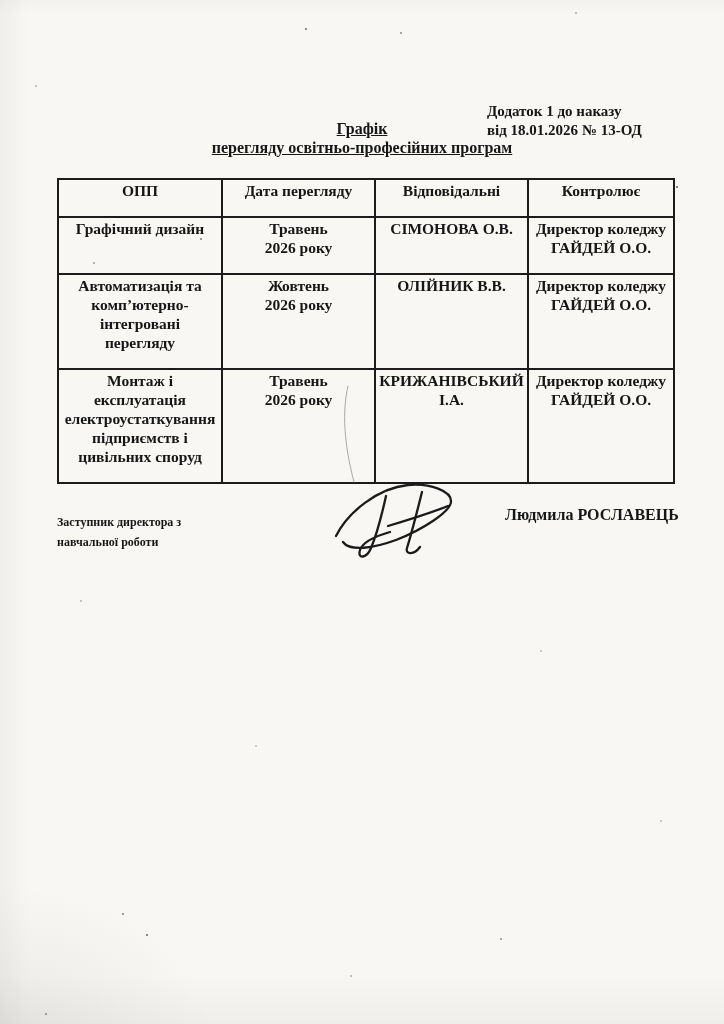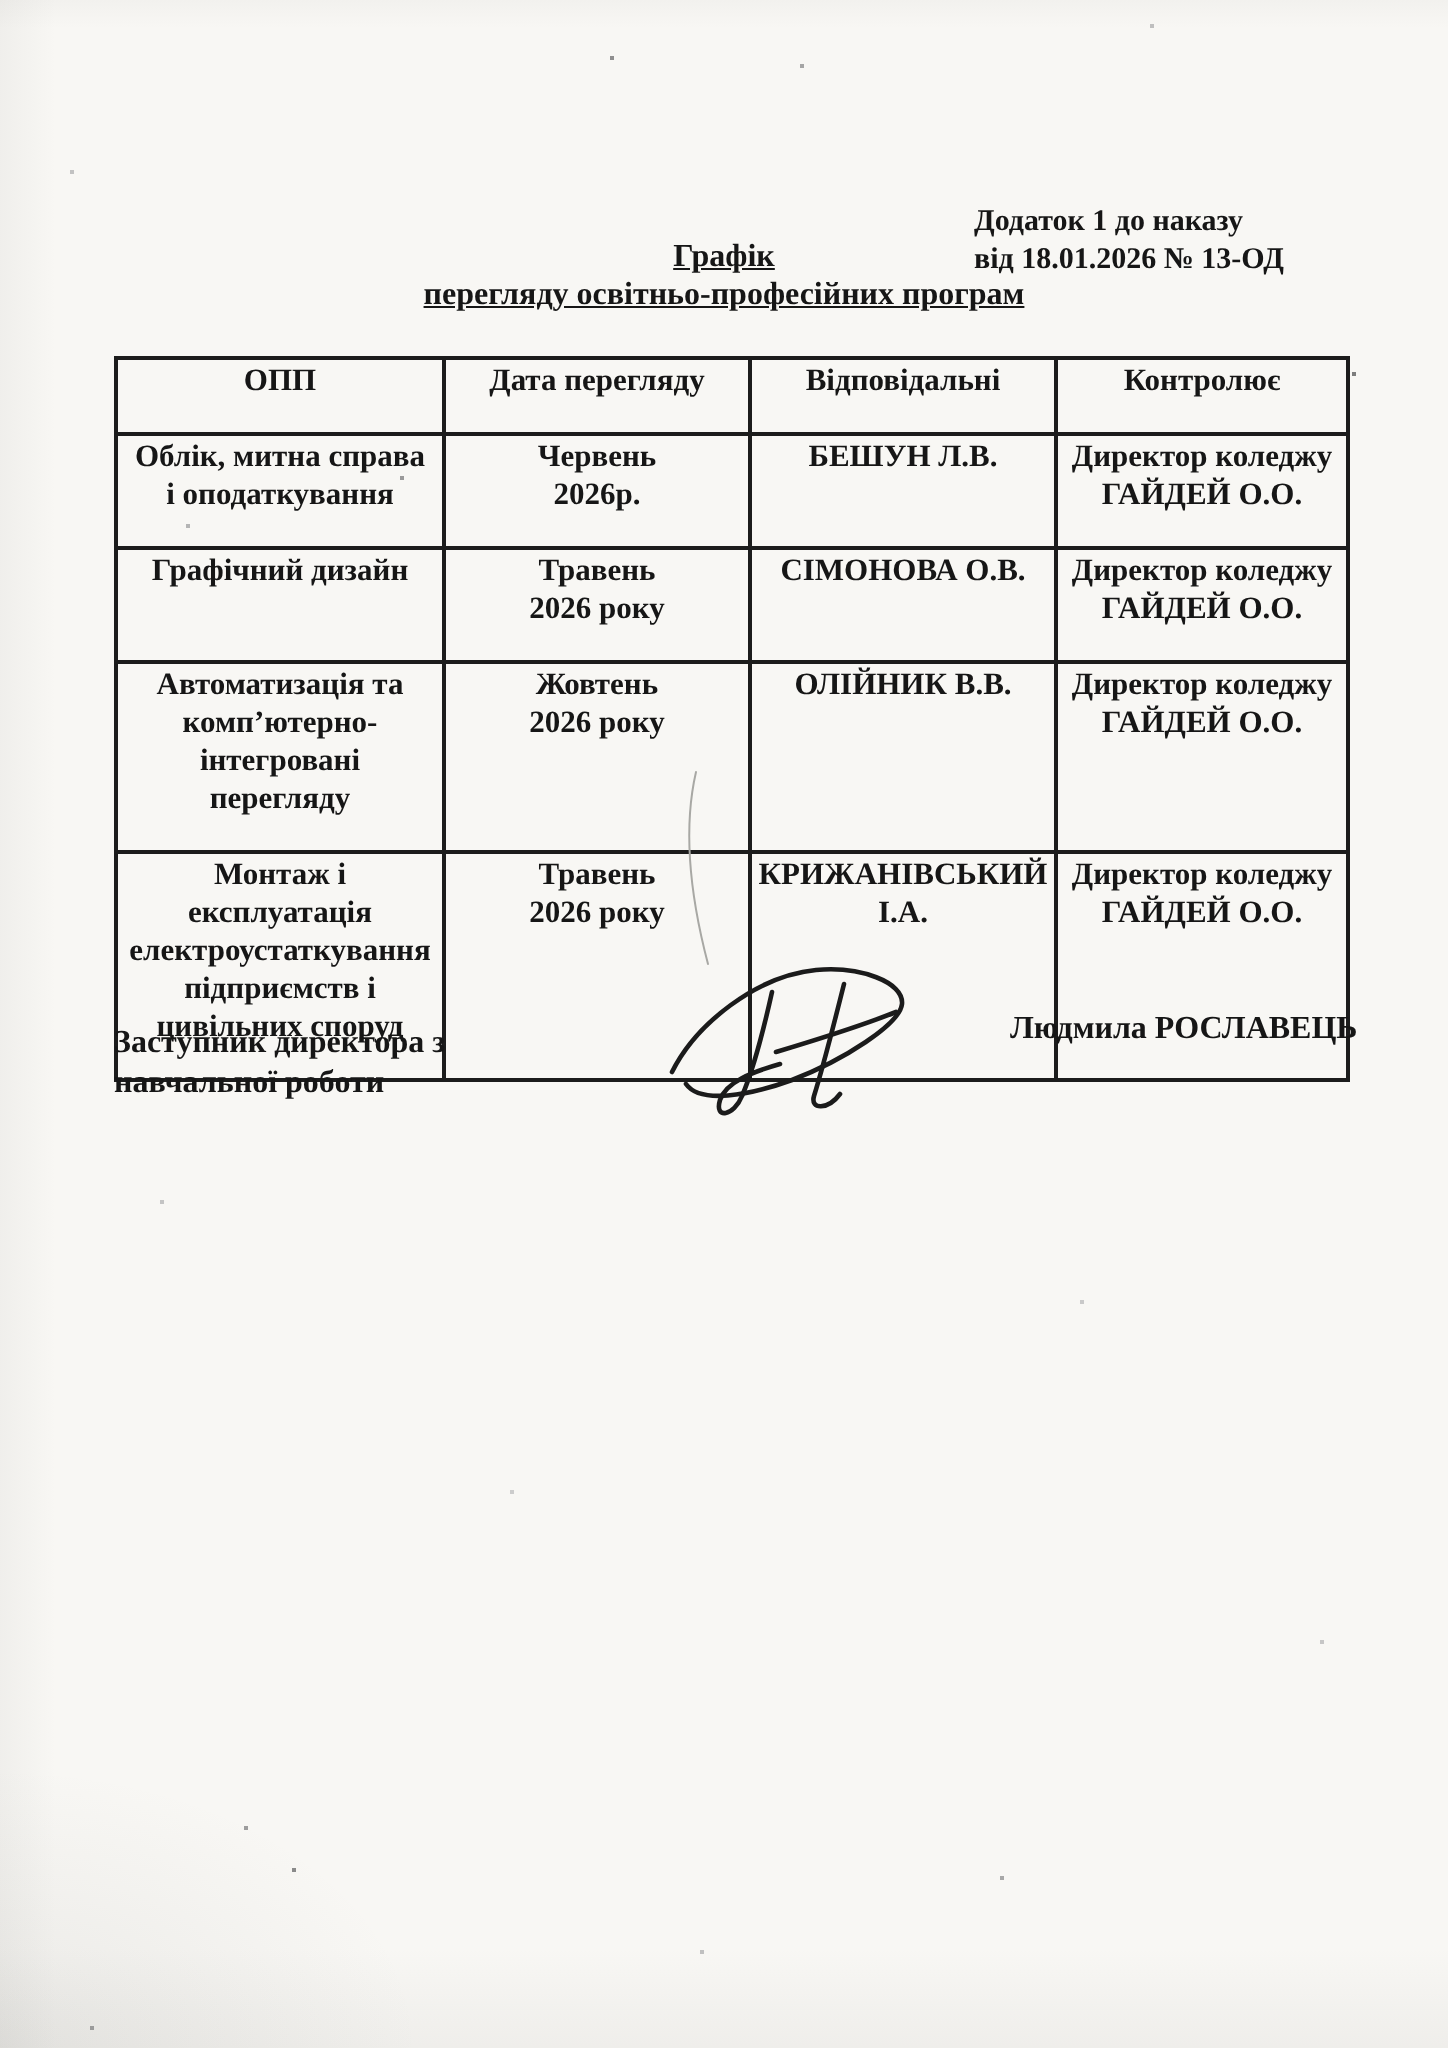--- a/index.html
+++ b/index.html
@@ -64,21 +64,21 @@
     line-height: 19px;
     white-space: pre-line;
   }
   tr.r1 td, tr.r2 td { height: 42px; }
   tr.r3 td { height: 76px; }
   tr.r4 td { height: 95px; margin-left: 40px; }
   .position-block {
     position: absolute;
     left: 57px;
     top: 512px;
-    font-size: 16px;
+    font-size: 12px;
     line-height: 20px;
   }
   .signer-name {
     position: absolute;
     left: 505px;
     top: 506px;
     font-size: 16px;
     white-space: nowrap;
   }
   .signature {
@@ -133,29 +133,20 @@
     </colgroup>
     <thead>
       <tr>
         <th>ОПП</th>
         <th>Дата перегляду</th>
         <th>Відповідальні</th>
         <th>Контролює</th>
       </tr>
     </thead>
     <tbody>
-      <tr class="r1">
-        <td>Облік, митна справа
-і оподаткування</td>
-        <td>Червень
-2026р.</td>
-        <td>БЕШУН Л.В.</td>
-        <td>Директор коледжу
-ГАЙДЕЙ О.О.</td>
-      </tr>
       <tr class="r2">
         <td>Графічний дизайн</td>
         <td>Травень
 2026 року</td>
         <td>СІМОНОВА О.В.</td>
         <td>Директор коледжу
 ГАЙДЕЙ О.О.</td>
       </tr>
       <tr class="r3">
         <td>Автоматизація та

